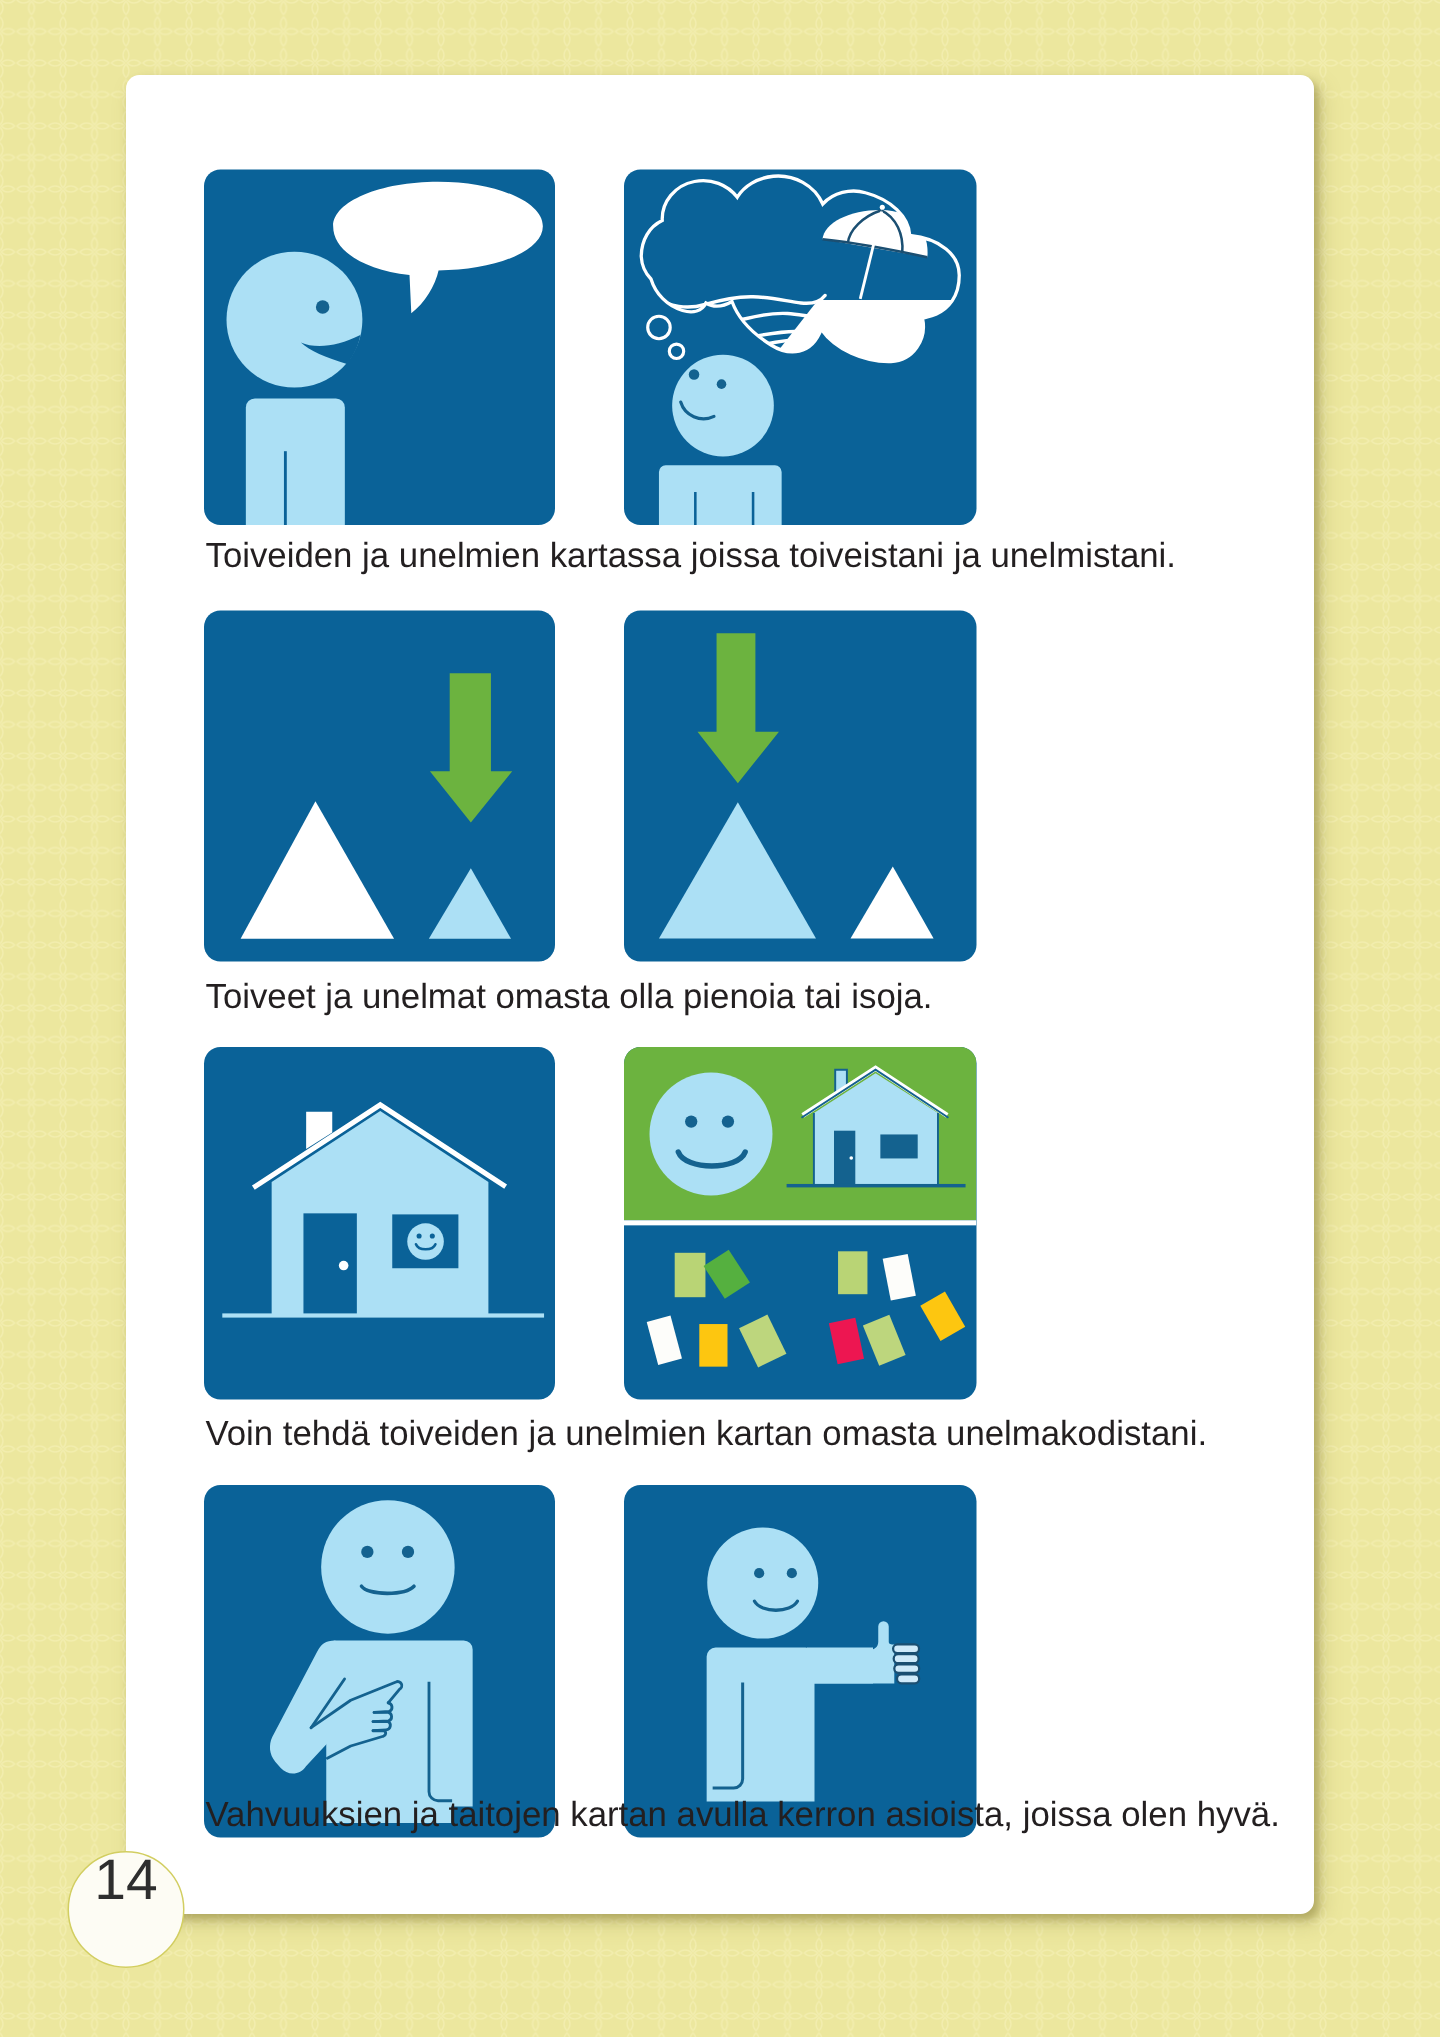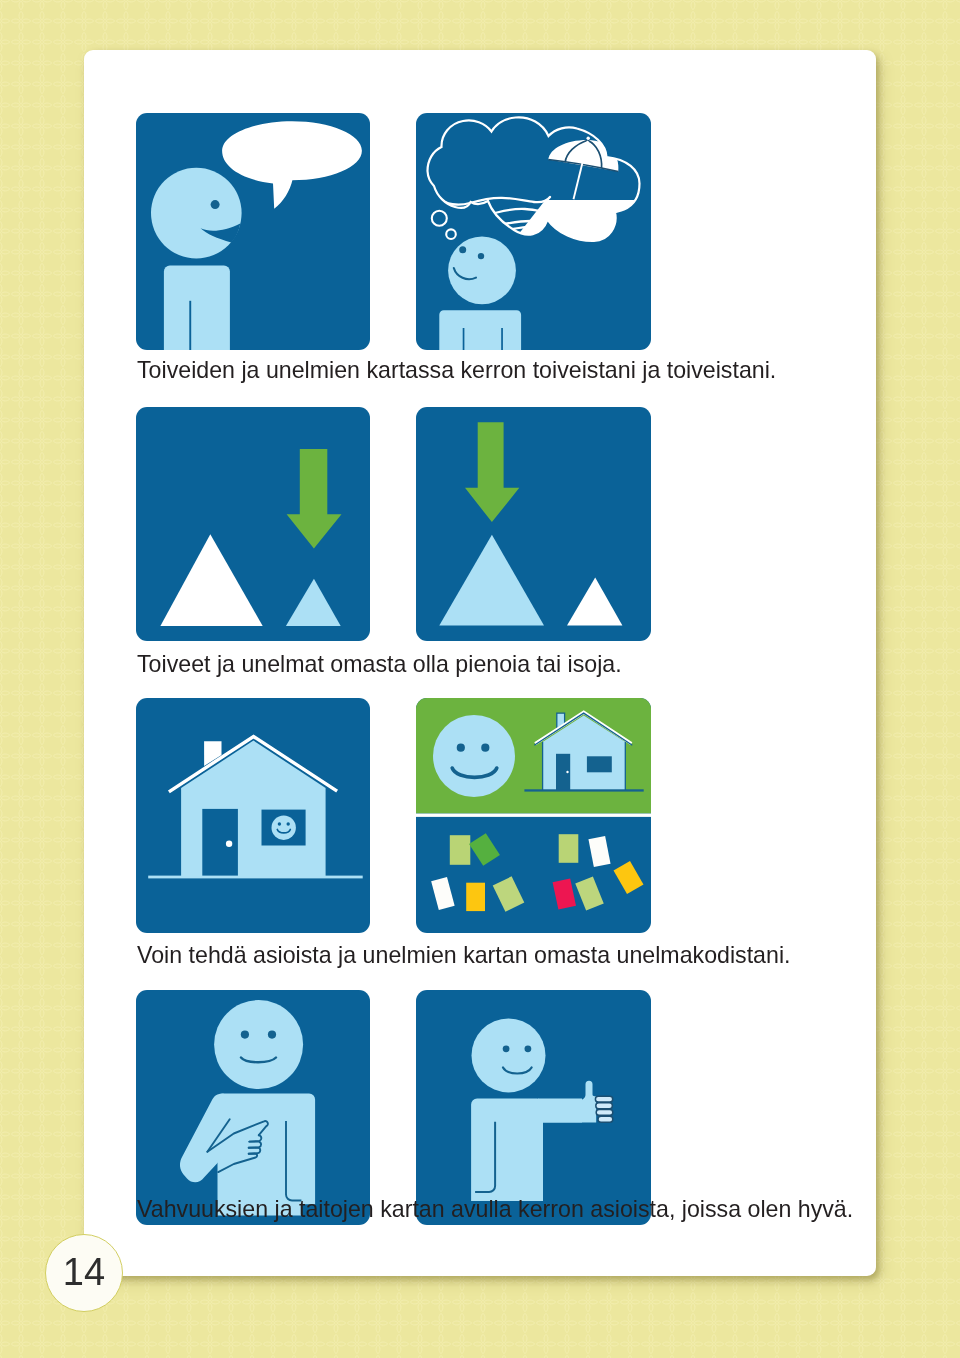--- a/index.html
+++ b/index.html
@@ -28,21 +28,21 @@
   .p-r4c1 { left:136px; top:990px; width:234px; height:235px; }
   .p-r4c2 { left:416px; top:990px; width:235px; height:235px; }
   .caption { position:absolute; left:137px; font-size:23.2px; color:#231f20; white-space:nowrap; }
   .c1 { top:357px; }
   .c2 { top:651px; }
   .c3 { top:942px; }
   .c4 { top:1164px;margin-top:32px; }
   .pagecircle {
     position:absolute; left:45px; top:1234px; width:78px; height:78px;
     border-radius:50%; background:#fdfcf4; border:1.5px solid #d2ce61; z-index:3;
-    display:flex; align-items:center; justify-content:center;
+    display:flex; align-items:flex-start; justify-content:center;
   }
   .pagenum { font-size:38px; color:#2e2e2e; line-height:1; padding-bottom:3px; }
 </style>
 </head>
 <body>
 
 <svg id="bgpattern" xmlns="http://www.w3.org/2000/svg">
   <defs>
     <g id="floret" fill="none" stroke="#f2edae" stroke-width="1.0">
       <path d="M0,-0.9 C2.6,-3.2 2.6,-7.3 0,-9.7 C-2.6,-7.3 -2.6,-3.2 0,-0.9 Z"></path>
@@ -130,21 +130,21 @@
         <circle cx="65" cy="143.1" r="3.2" fill="#14628f"></circle>
         <path d="M37.8,155 C40.5,164 51,169 60,164.6" fill="none" stroke="#14628f" stroke-width="2.1" stroke-linecap="round"></path>
       </g>
       <g>
         <path d="M27.8,197.2 h72.8 a4.5,4.5 0 0 1 4.5,4.5 v35.3 h-81.8 v-35.3 a4.5,4.5 0 0 1 4.5,-4.5 z" fill="#ace0f5"></path>
         <rect x="46.7" y="215" width="1.7" height="22" fill="#0a6298"></rect>
         <rect x="85.2" y="215" width="1.7" height="22" fill="#0a6298"></rect>
       </g>
     </svg>
   </div>
-  <div class="caption c1">Toiveiden ja unelmien kartassa kerron toiveistani ja toiveistani.</div>
+  <div class="caption c1">Toiveiden ja unelmien kartassa joissa toiveistani ja unelmistani.</div>
 
   <div class="panel p-r2c1">
     <svg viewBox="0 0 234 234" width="234" height="234">
       <g fill="#6cb33f">
         <path d="M163.8,41.9 H191.3 V107.2 H205.5 L177.9,141.4 L150.6,107.2 H163.8 Z"></path>
       </g>
       <g fill="#ffffff">
           <path d="M24.4,218.9 L74.3,127.2 L126.7,218.9 Z"></path>
         </g>
       <g fill="#ace0f5">
@@ -227,21 +227,21 @@
         <rect x="50.2" y="184.7" width="18.8" height="28.4" fill="#fdc610"></rect>
         <rect x="-10.5" y="-14.5" width="21" height="29" fill="#bdd67d" transform="translate(92.5,196) rotate(-26)"></rect>
         <rect x="142.7" y="136.2" width="19.6" height="28.6" fill="#b9d475"></rect>
         <rect x="-8.5" y="-14.2" width="17" height="28.4" fill="#fdfdfa" transform="translate(183.5,153.5) rotate(-11)"></rect>
         <rect x="-9.5" y="-13.5" width="19" height="27" fill="#fdc610" transform="translate(212.5,179.5) rotate(-30)"></rect>
         <rect x="-9" y="-14" width="18" height="28" fill="#ed1651" transform="translate(148.3,196) rotate(-12)"></rect>
         <rect x="-9.5" y="-14.5" width="19" height="29" fill="#bdd67d" transform="translate(173.5,195.5) rotate(-22)"></rect>
       </g>
     </svg>
   </div>
-  <div class="caption c3">Voin tehdä asioista ja unelmien kartan omasta unelmakodistani.</div>
+  <div class="caption c3">Voin tehdä toiveiden ja unelmien kartan omasta unelmakodistani.</div>
 
   <div class="panel p-r4c1">
     <svg viewBox="0 0 234 235" width="234" height="235">
       <g>
         <circle cx="122.6" cy="54.6" r="44.5" fill="#ace0f5"></circle>
         <circle cx="108.9" cy="44.6" r="4.1" fill="#14628f"></circle>
         <circle cx="136" cy="44.6" r="4.1" fill="#14628f"></circle>
         <path d="M105,67.5 C110,73.8 134,73.8 140,67.5" fill="none" stroke="#14628f" stroke-width="2.4" stroke-linecap="round"></path>
       </g>
       <g fill="#ace0f5">

